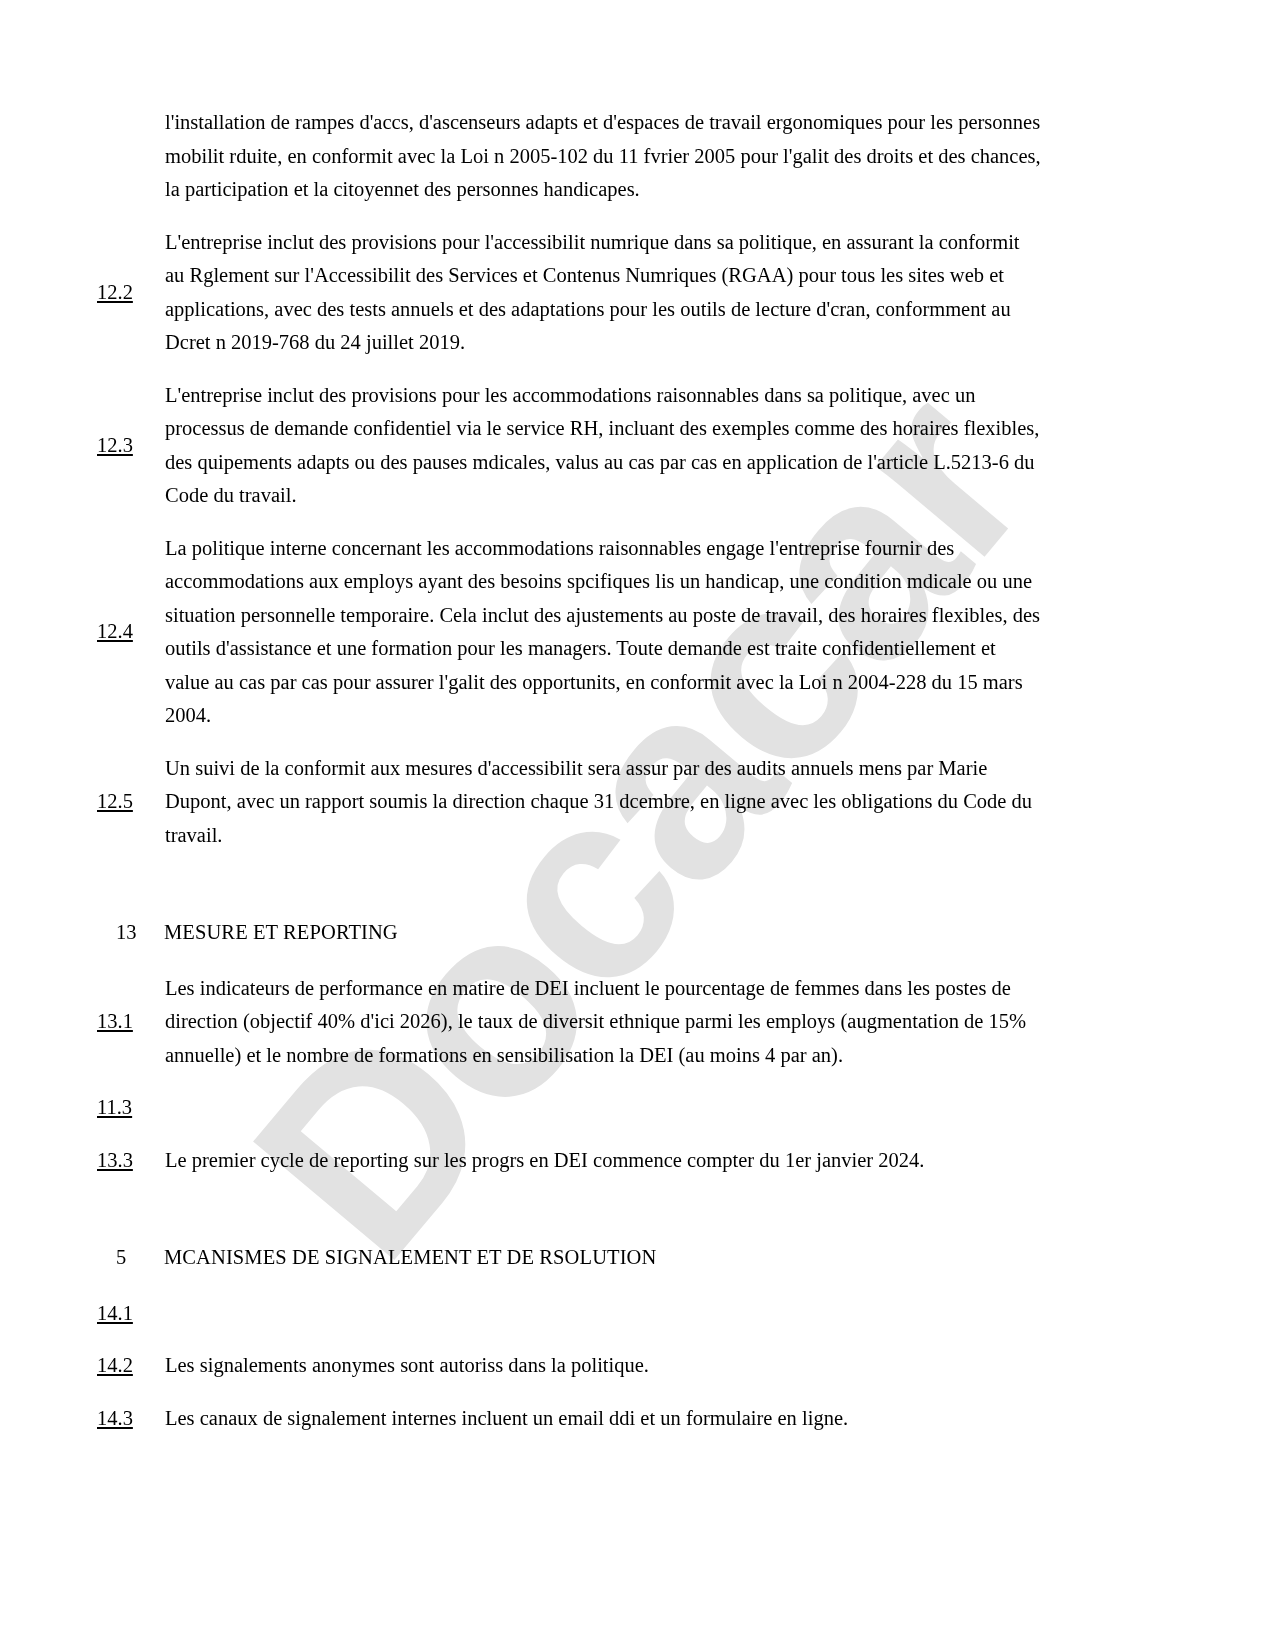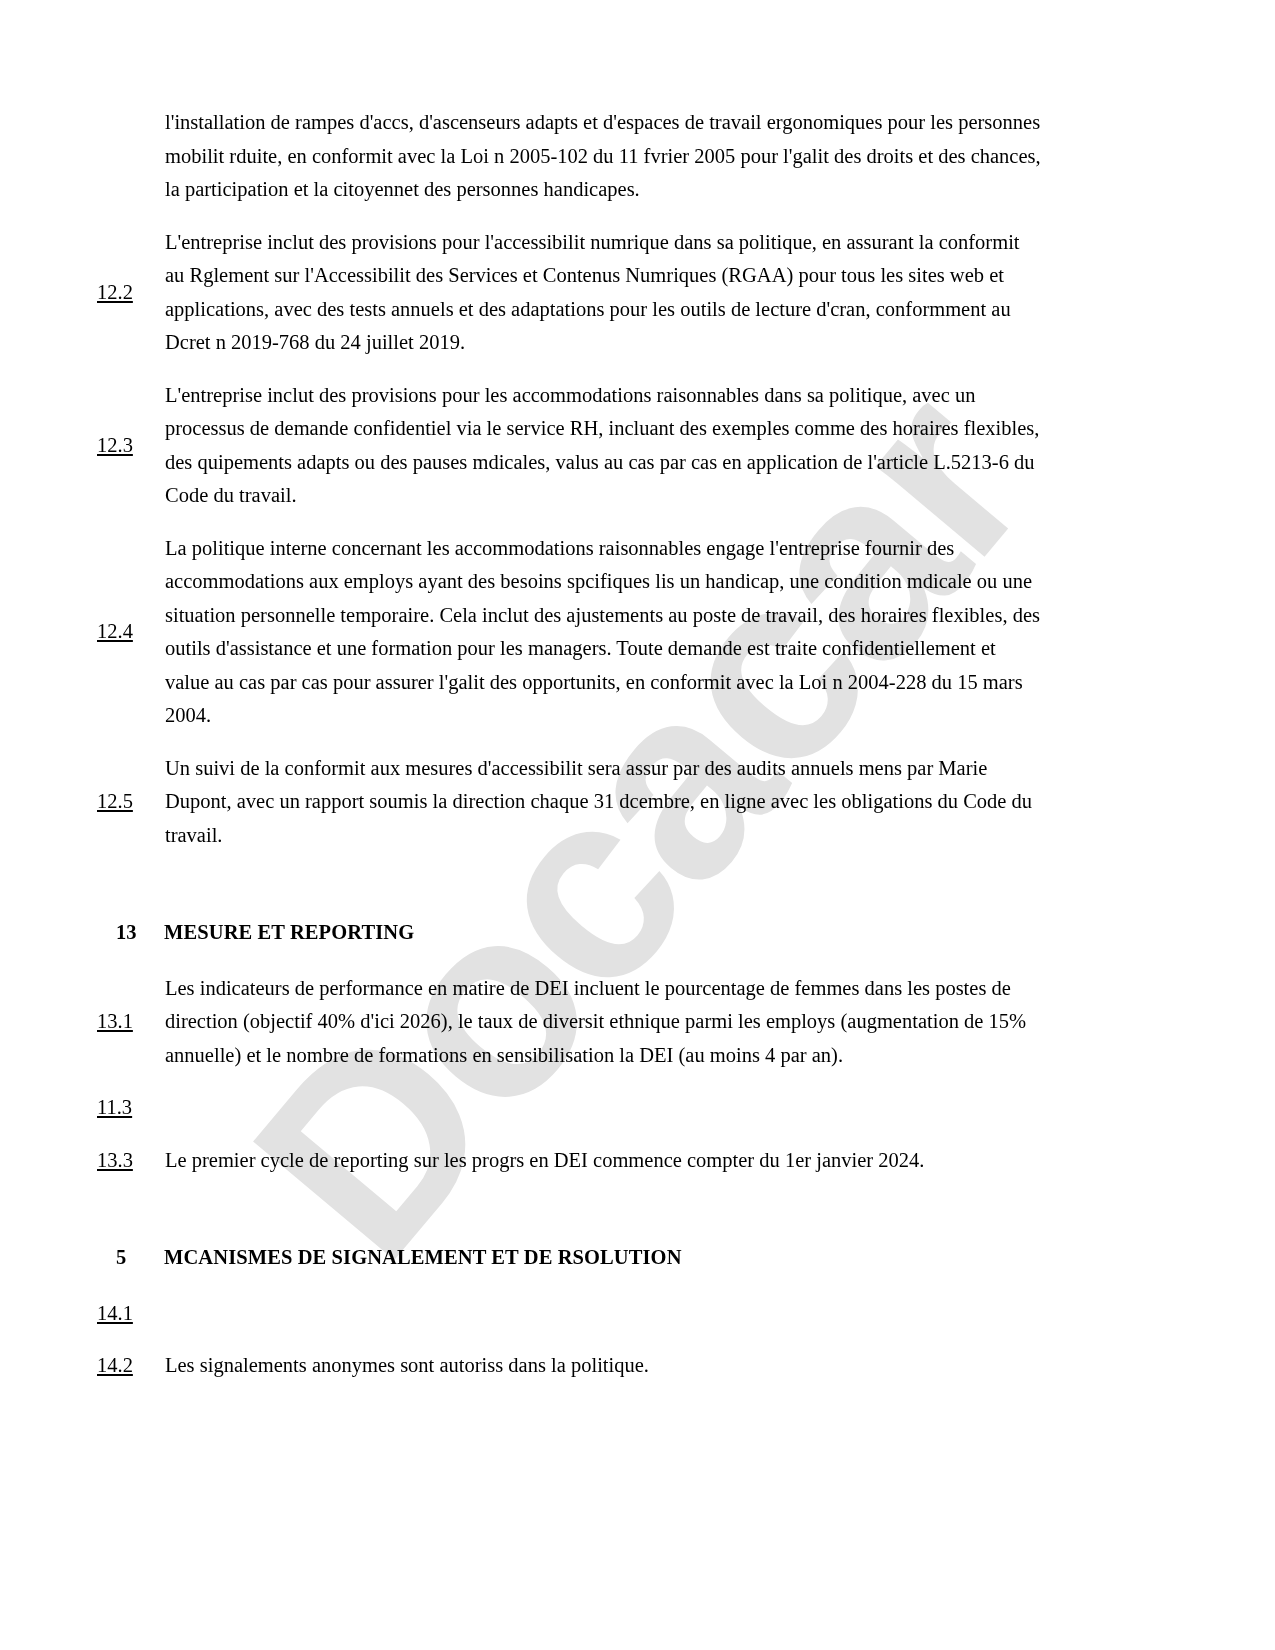--- a/index.html
+++ b/index.html
@@ -74,21 +74,21 @@
     max-width: 878px;
   }
 
   
   .clause.continuation .clause-num { visibility: hidden; }
 
   
   .section-heading {
     display: flex;
     align-items: center;
-    font-weight: 700;
+    font-weight: 400;
     font-size: 20.5px;
     line-height: 33.5px;
     margin-top: 64px;
     margin-bottom: 22px;
   }
   .section-heading .sec-num {
     flex: 0 0 68px;
     padding-left: 20px;
     box-sizing: border-box;
   }
@@ -161,15 +161,19 @@
 
     <div class="clause">
       <div class="clause-num">14.1</div>
     </div>
 
     <div class="clause">
       <div class="clause-num">14.2</div>
       <div class="clause-body">Les signalements anonymes sont autoriss dans la politique.</div>
     </div>
 
+    <div class="clause">
+      <div class="clause-num">14.3</div>
+      <div class="clause-body">Les canaux de signalement internes incluent un email ddi et un formulaire en ligne.</div>
+    </div>
 
   </div>
 </div>
 
 </body></html>

